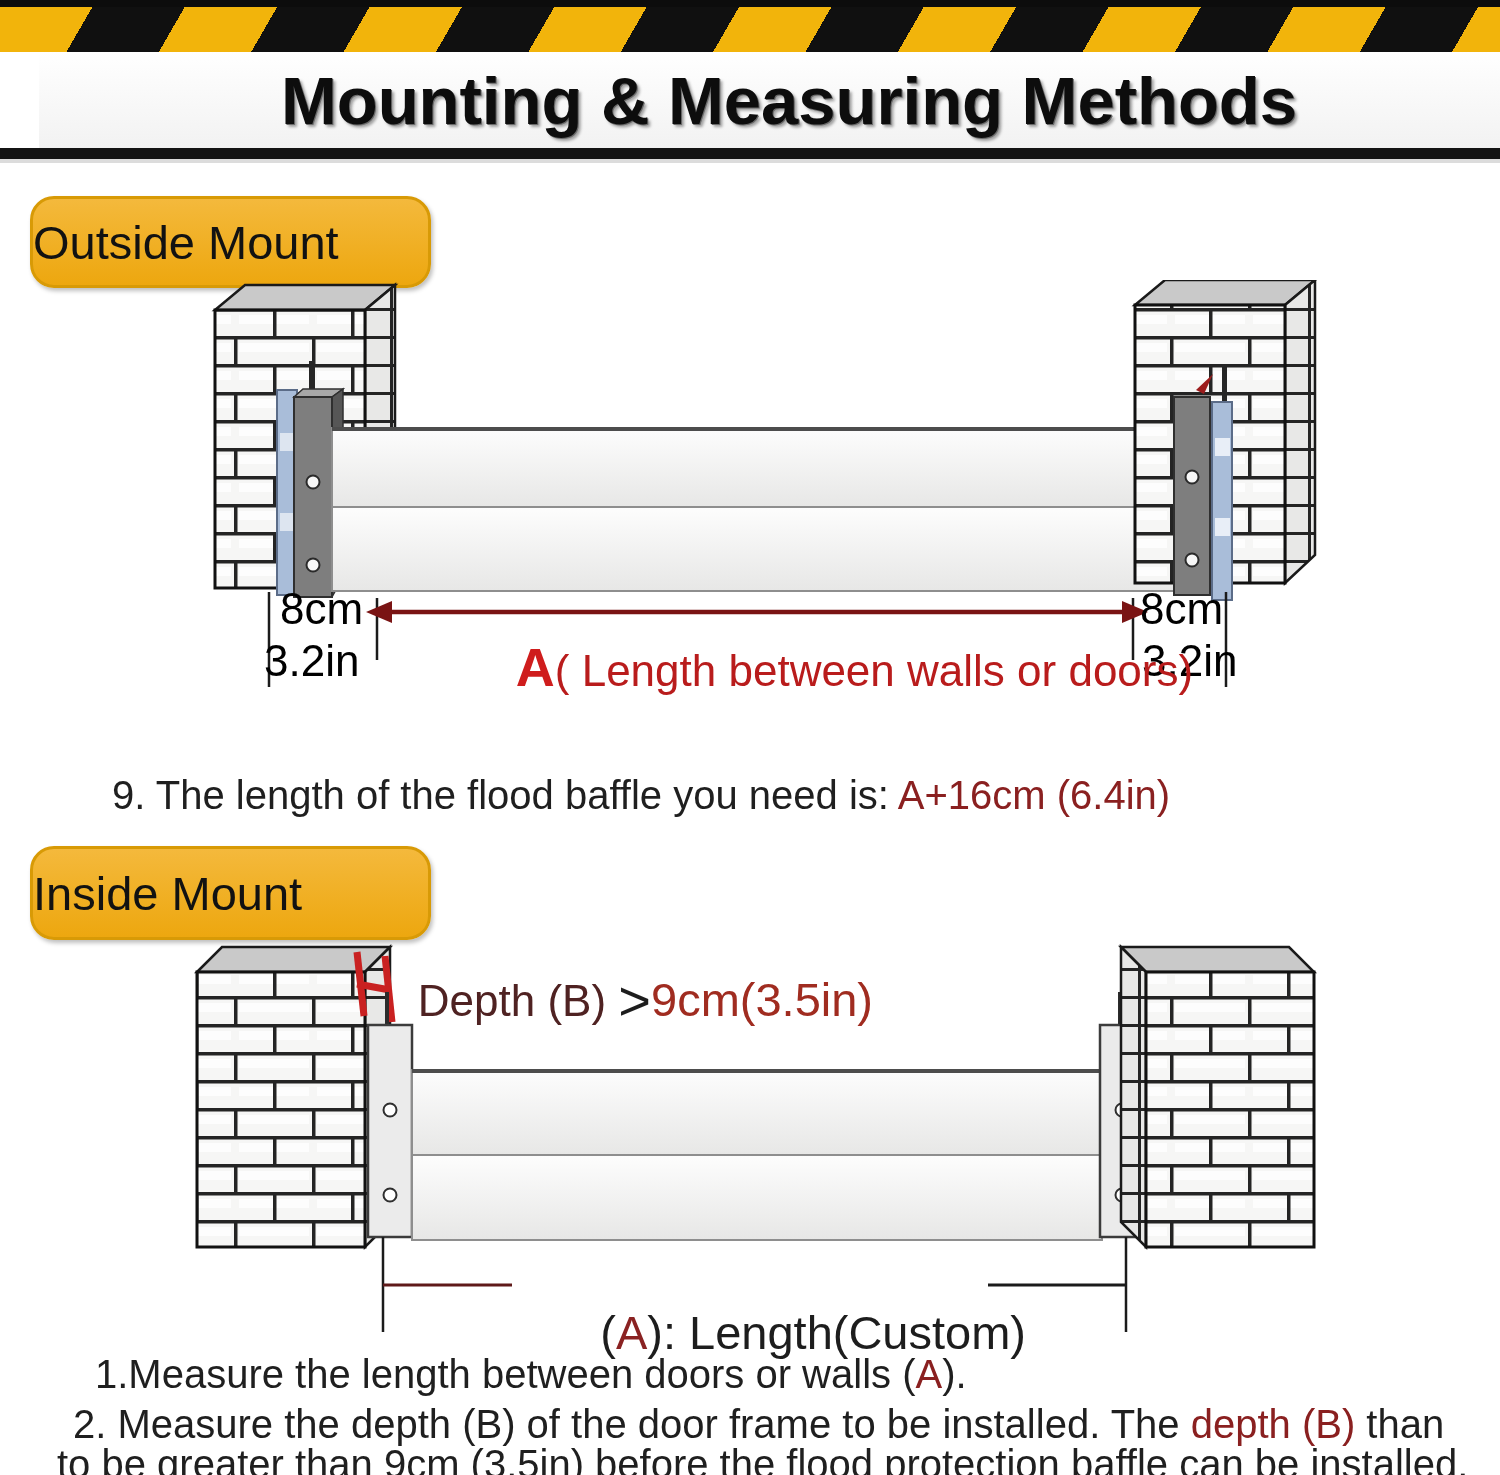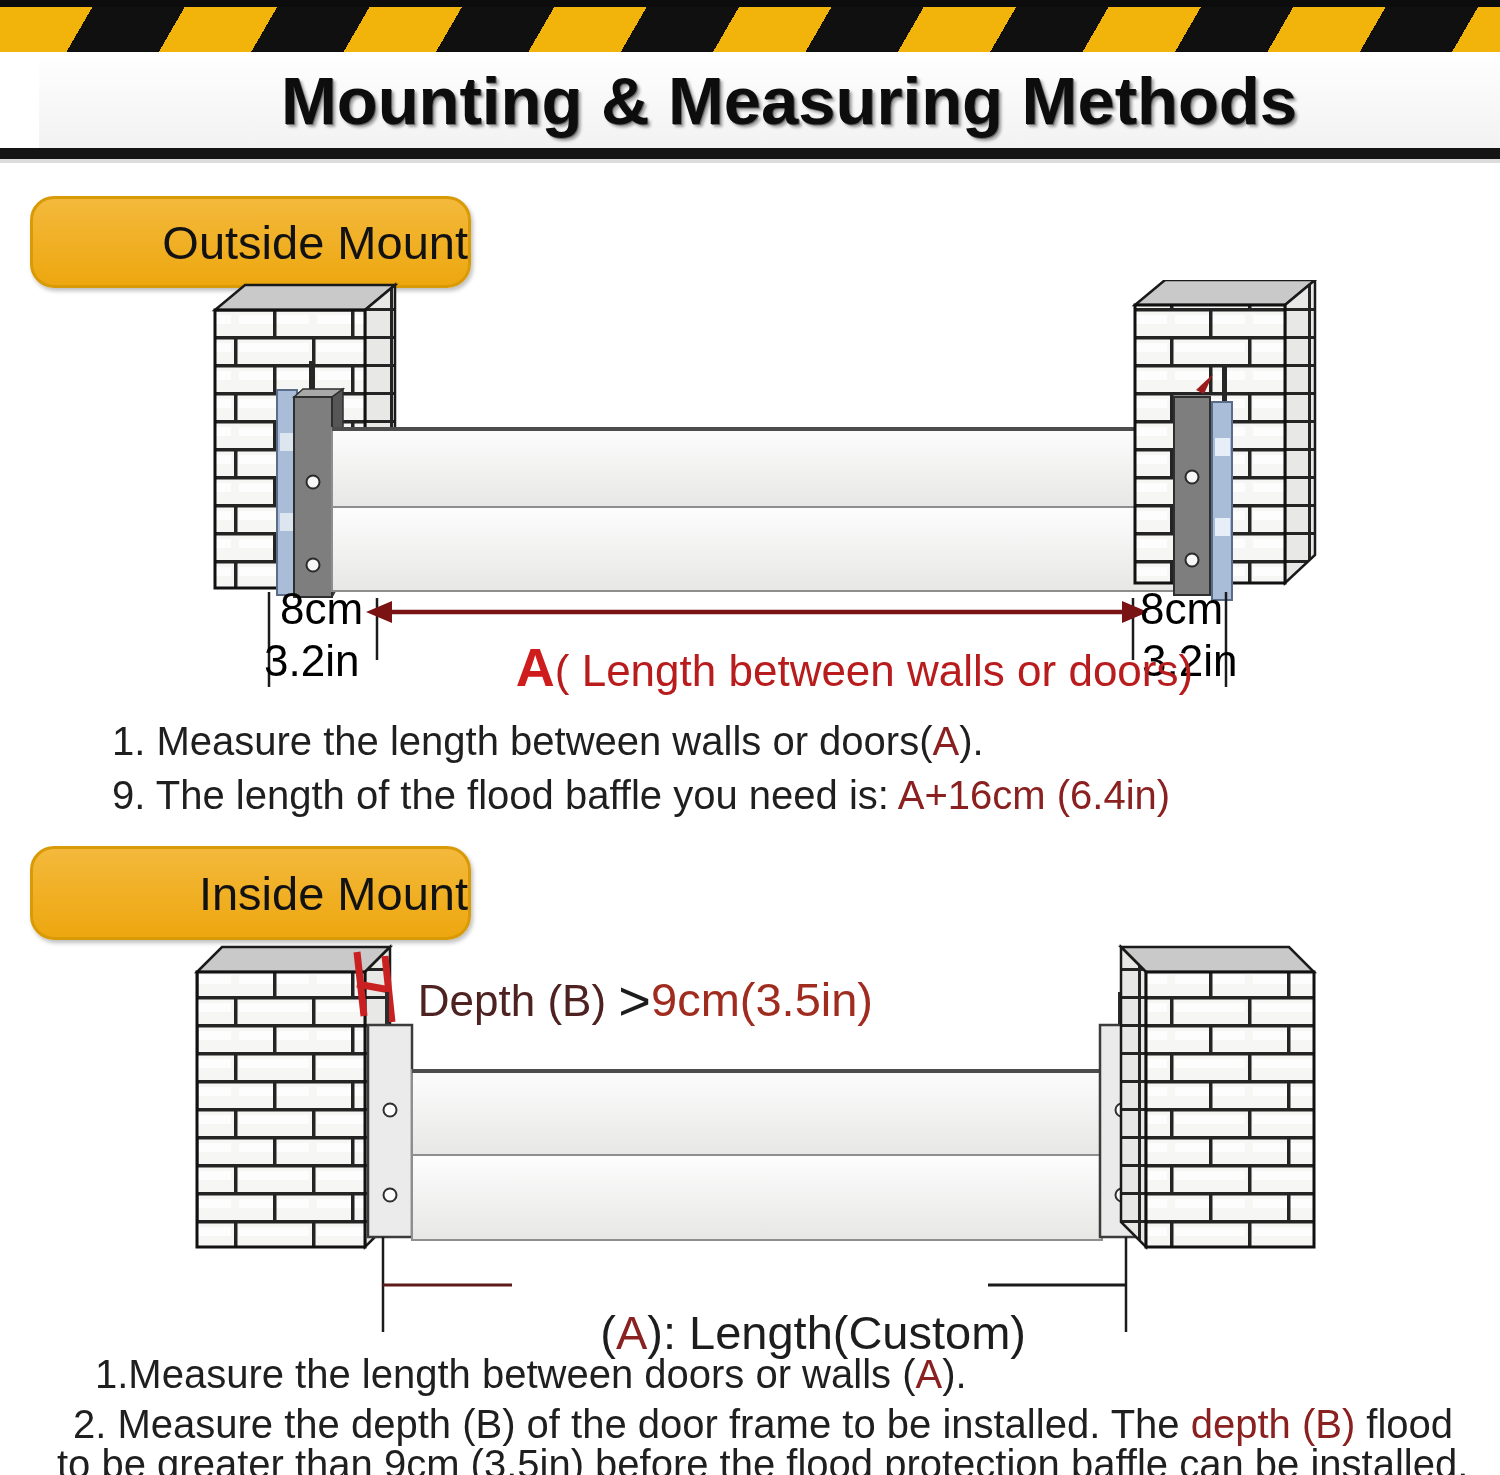--- a/index.html
+++ b/index.html
@@ -11,23 +11,23 @@
   .caution-band{position:absolute;top:7px;left:0;width:100%;height:45px;
     background:repeating-linear-gradient(120deg,#f2b40b 0 80px,#101010 80px 160px);}
   .title-band{position:absolute;top:52px;left:0;width:100%;height:96px;
     background:linear-gradient(#ffffff,#f2f2f2);display:flex;align-items:center;justify-content:center;margin-left:39px;}
   .title{margin:0;font-size:67px;font-weight:bold;color:#0d0d0d;letter-spacing:0px;
     text-shadow:1px 1px 0 #6b6b6b,3px 3px 3px rgba(0,0,0,.35);}
   .title-underbar{position:absolute;top:148px;left:0;width:100%;height:11px;background:#141414;}
   .title-underbar-shadow{position:absolute;top:159px;left:0;width:100%;height:4px;background:#dcdcdc;}
 
   
-  .badge{position:absolute;left:30px;width:395px;display:flex;align-items:center;justify-content:flex-end;
+  .badge{position:absolute;left:30px;width:395px;display:flex;align-items:center;justify-content:flex-start;
     background:linear-gradient(#f4b93c,#eda70f);border:3px solid #d89a06;border-radius:24px;
-    box-shadow:2px 3px 4px rgba(0,0,0,.25);padding-left:40px;}
+    box-shadow:2px 3px 4px rgba(0,0,0,.25);}
   .badge span{font-size:47px;color:#121212;}
   .badge-outside{top:196px;height:86px;}
   .badge-inside{top:846px;height:88px;}
 
   
   .svg-out{position:absolute;top:280px;left:0;}
   .svg-in{position:absolute;top:940px;left:0;}
 
   
   .dim-label{position:absolute;font-size:44px;color:#000000;white-space:pre;}
@@ -150,21 +150,20 @@
   </svg>
 
   <div class="dim-label" style="left:280px;top:584px;">8cm</div>
   <div class="dim-label" style="left:264px;top:636px;">3.2in</div>
   <div class="dim-label" style="left:1140px;top:584px;">8cm</div>
   <div class="dim-label" style="left:1142px;top:636px;">3.2in</div>
   <div class="arrow-label">
     <span class="big-a">A</span><span class="rest">( Length between walls or doors)</span>
   </div>
 
-  <p class="step out-step1"><span>1. Measure the length between walls or doors(</span><span class="red">A</span><span>).</span></p>
   <p class="step out-step2"><span>9. The length of the flood baffle you need is: </span><span class="red">A+16cm (6.4in)</span></p>
 
   <div class="badge badge-inside">
     <span>Inside Mount</span>
   </div>
 
   <svg class="svg-in" width="1500" height="400" viewBox="0 0 1500 400">
     <defs>
       <pattern id="brickF2" width="78" height="56" patternUnits="userSpaceOnUse">
         <rect width="78" height="56" fill="#f6f6f5"></rect>
@@ -234,16 +233,16 @@
 
   <div class="depth-label">
     <span class="d1">Depth (B) </span><span class="gt">&gt;</span><span class="d2">9cm(3.5in)</span>
   </div>
 
   <div class="length-label">
     <span>(</span><span class="red-a">A</span><span>): Length(Custom)</span>
   </div>
 
   <p class="step in-step1"><span>1.Measure the length between doors or walls (</span><span class="red">A</span><span>).</span></p>
-  <p class="step in-step2"><span>2. Measure the depth (B) of the door frame to be installed. The </span><span class="red">depth (B)</span><span> flood</span></p>
+  <p class="step in-step2"><span>2. Measure the depth (B) of the door frame to be installed. The </span><span class="red">depth (B)</span><span> than</span></p>
   <p class="step in-step3">to be greater than 9cm (3.5in) before the flood protection baffle can be installed.</p>
 
 </div>
 
 </body></html>

